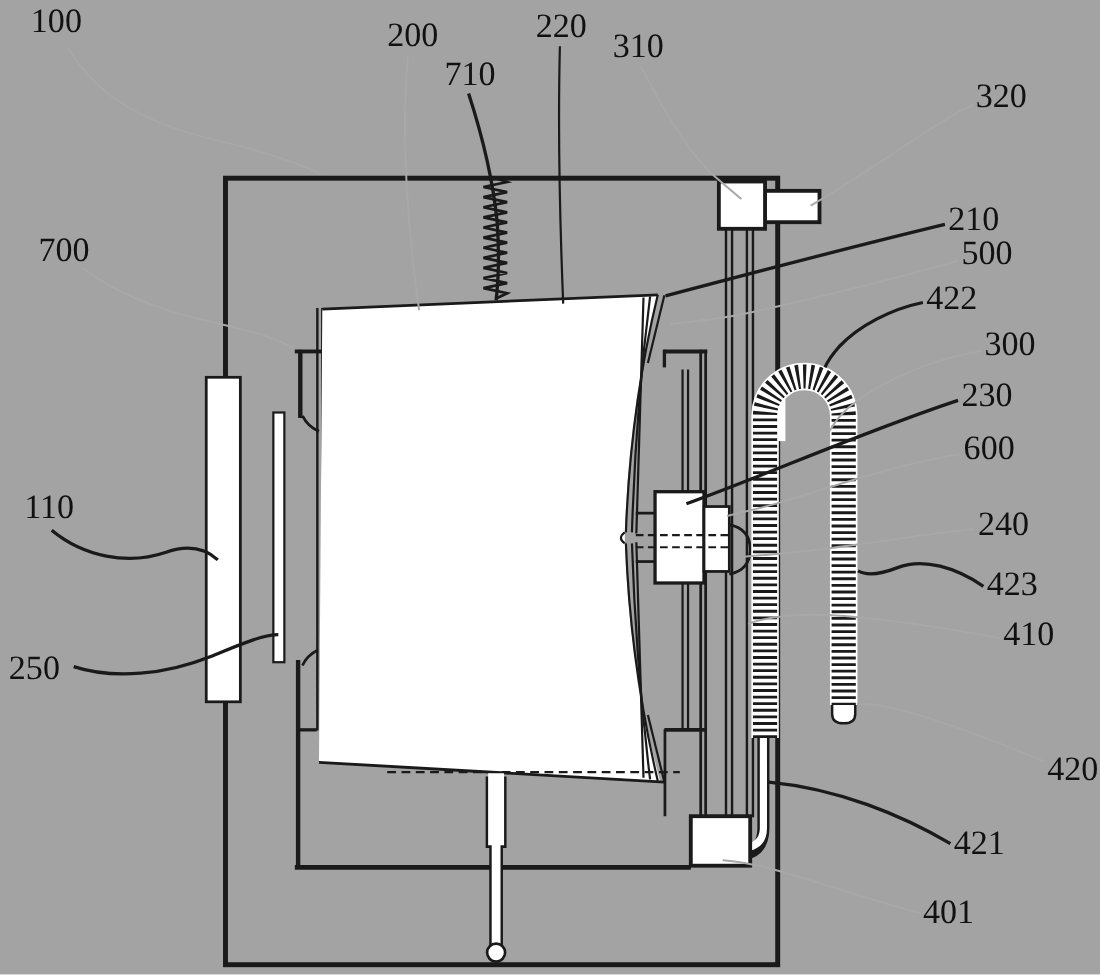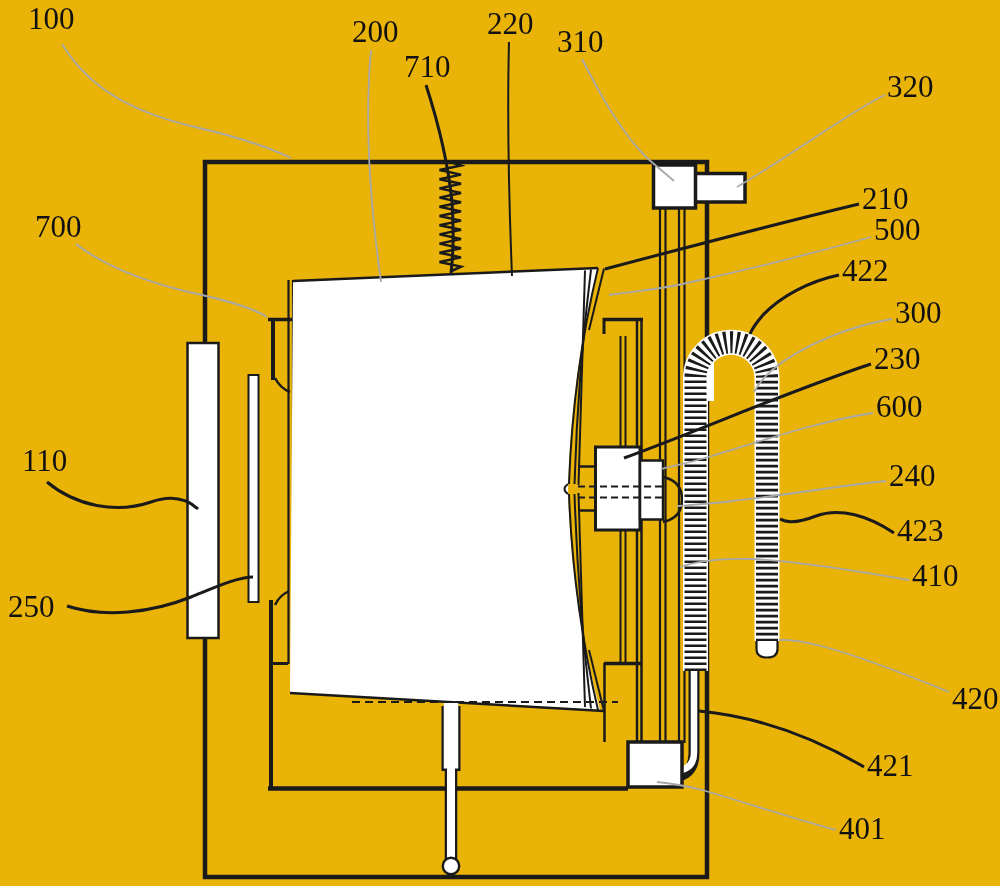--- a/index.html
+++ b/index.html
@@ -1,16 +1,16 @@
 <!DOCTYPE html>
 <html><head>
 <meta charset="utf-8">
 <style>
   html,body{margin:0;padding:0;background:#ffffff;}
-  .stage{position:relative;width:1000px;height:886px;background:#eab308;overflow:hidden;
+  .stage{position:relative;width:1000px;height:886px;background:#a3a3a3;overflow:hidden;
          font-family:"Liberation Serif", serif;}
   svg{position:absolute;left:0;top:0;}
   .num{font-family:"Liberation Serif", serif;font-size:31px;fill:#111;}
 </style>
 </head>
 <body>
 
 <div class="stage">
 <svg width="1000" height="886" viewBox="0 0 1000 886">
 

